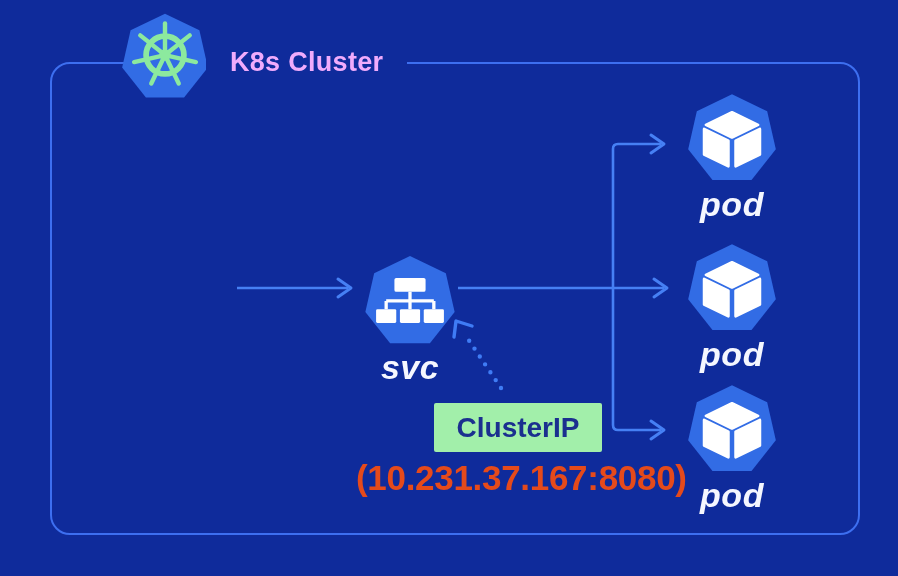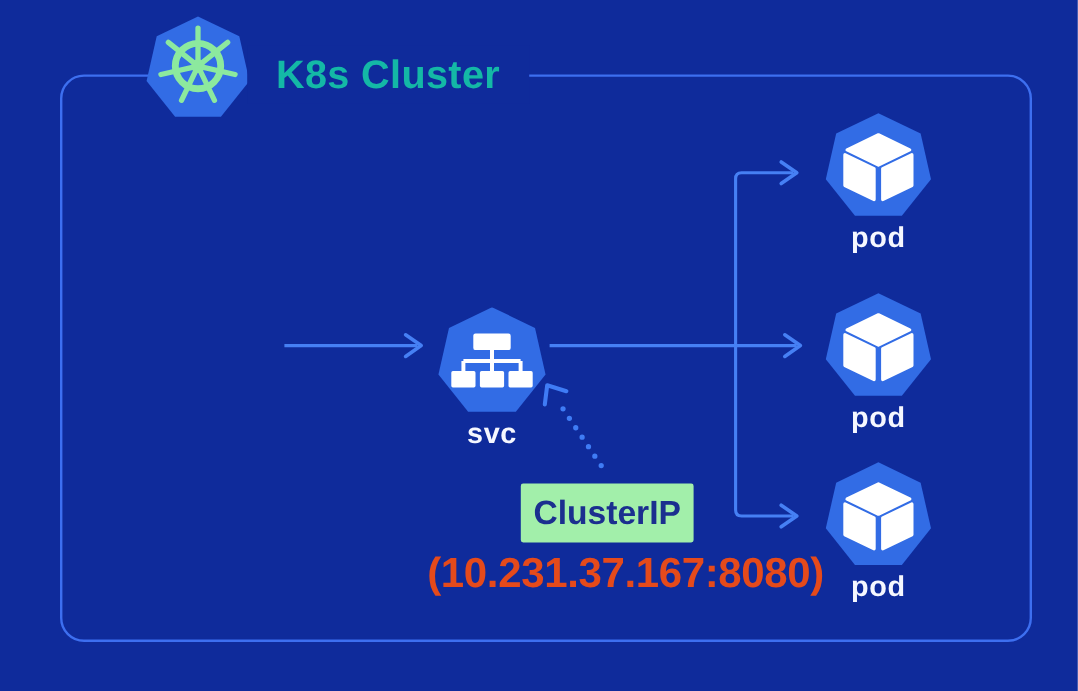--- a/index.html
+++ b/index.html
@@ -22,38 +22,38 @@
   .arrows{position:absolute;left:0;top:0;pointer-events:none;}
   .arrow-line{stroke:var(--arrow-blue);stroke-width:2.6;fill:none;}
   .chev{stroke:var(--arrow-blue);stroke-width:3;fill:none;stroke-linecap:round;stroke-linejoin:round;}
   .dotted-line{stroke:#3f7cf5;stroke-width:4.4;fill:none;stroke-linecap:round;stroke-dasharray:0 9.5;}
   .dotted-chev{stroke:#3f7cf5;stroke-width:3.4;fill:none;stroke-linecap:round;stroke-linejoin:round;}
 
   .logo{position:absolute;left:121px;top:12px;width:88px;height:87px;}
   .cluster-title{
     position:absolute;left:206px;top:38px;height:48px;line-height:48px;
     padding:0 24px;background:var(--background);
-    font-size:33px;font-weight:700;letter-spacing:.3px;color:#14b8a6;white-space:nowrap;
+    font-size:27px;font-weight:700;letter-spacing:.3px;color:#f0abfc;white-space:nowrap;
   }
   .traffic-label{
     position:absolute;left:134px;top:271px;font-size:27px;font-weight:600;
     color:var(--label-text);
   }
   .node{position:absolute;display:flex;flex-direction:column;align-items:center;}
   .node svg{display:block;}
-  .node-label{margin-top:4px;font-size:24px;font-weight:600;color:var(--label-text);letter-spacing:.5px;}
+  .node-label{margin-top:4px;font-size:34px;font-weight:600;color:var(--label-text);letter-spacing:.5px;font-style:italic;}
   .hept{fill:var(--node-blue);}
   .wheel{stroke:var(--helm-green);fill:none;stroke-linecap:round;}
   .wheel-hub{fill:var(--helm-green);}
   .svc-icon-shape{fill:var(--icon-white);}
   .svc-icon-line{stroke:var(--icon-white);stroke-width:3.6;fill:none;}
   .cube-face{fill:var(--icon-white);stroke:var(--icon-white);stroke-width:3;stroke-linejoin:round;}
 
   .clusterip-box{
-    position:absolute;left:434px;top:403px;width:144px;height:49px;
+    position:absolute;left:434px;top:403px;width:168px;height:49px;
     background:var(--clusterip-bg);color:var(--clusterip-text);
     display:flex;align-items:center;justify-content:center;
     font-size:28px;font-weight:600;border-radius:2px;
   }
   .ip-text{
     position:absolute;left:356px;top:458px;width:300px;text-align:center;
     font-size:35px;font-weight:700;color:var(--ip-text);letter-spacing:-0.3px;white-space:nowrap;
   }
 </style>
 </head>

